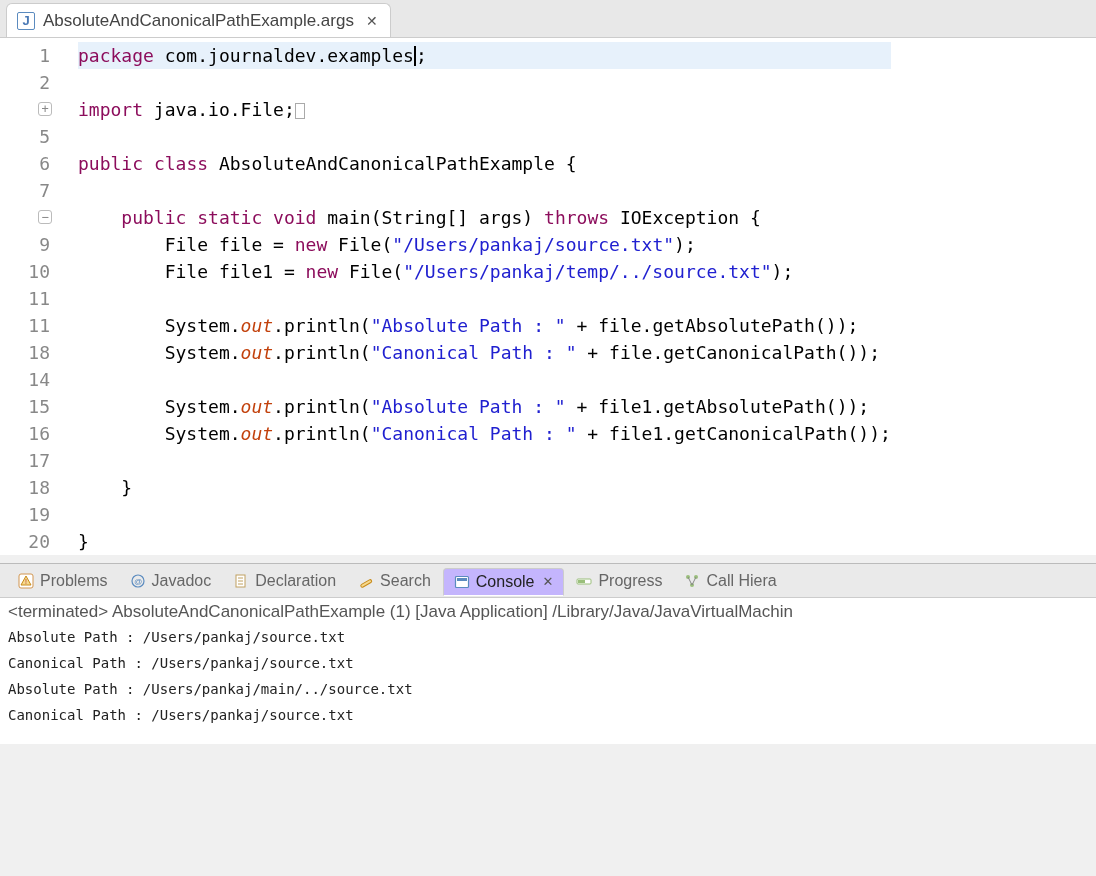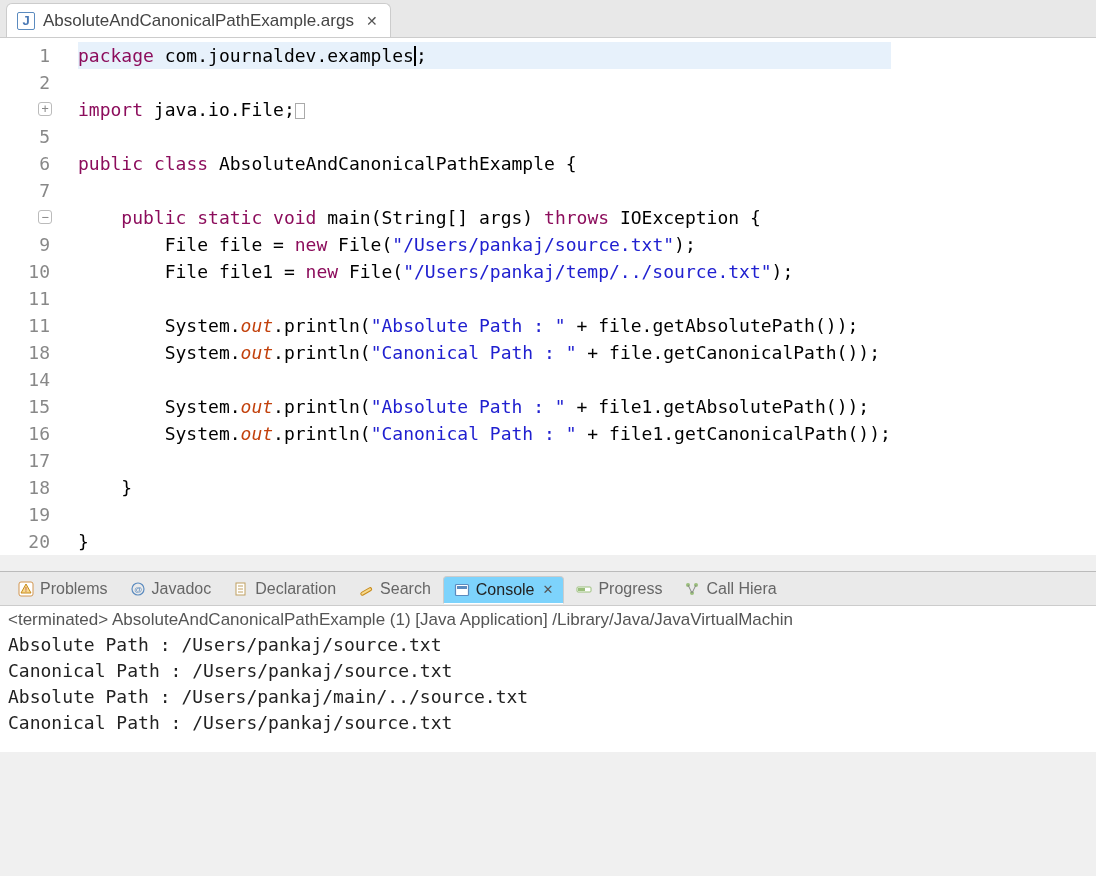--- a/index.html
+++ b/index.html
@@ -107,21 +107,21 @@
   }
   .fold-box {
     display: inline-block;
     border: 1px solid #aaa;
     width: 10px;
     height: 16px;
     vertical-align: middle;
   }
   .bottom-panel {
     border-top: 1px solid #bbb;
-    margin-top: 16px;
+    margin-top: 8px;
   }
   .bottom-tabs {
     background: #eaeaea;
     height: 34px;
     display: flex;
     align-items: center;
     font-size: 16px;
     color: #666;
     border-bottom: 1px solid #ccc;
     padding-left: 8px;
@@ -130,21 +130,21 @@
   .btab {
     display: flex;
     align-items: center;
     gap: 6px;
     padding: 4px 10px;
     border-radius: 4px 4px 0 0;
     cursor: pointer;
     white-space: nowrap;
   }
   .btab.active {
-    background: #7dd3fc;
+    background: #c4b5fd;
     border: 1px solid #ccc;
     border-bottom: 1px solid #fff;
     color: #222;
     position: relative;
     top: 1px;
   }
   .btab .icon {
     width: 16px; height: 16px;
   }
   .console-body {
@@ -155,21 +155,21 @@
   }
   .term-line {
     font-family: "Helvetica Neue", Arial, sans-serif;
     color: #555;
     margin-bottom: 2px;
     white-space: nowrap;
     overflow: hidden;
   }
   .con-line {
     font-family: Menlo, Consolas, monospace;
-    font-size: 18px;
+    font-size: 14px;
     line-height: 26px;
   }
   svg { display: block; }
 </style>
 </head>
 <body>
 
 <div class="editor-area">
   <div class="tab-bar">
     <div class="tab">

